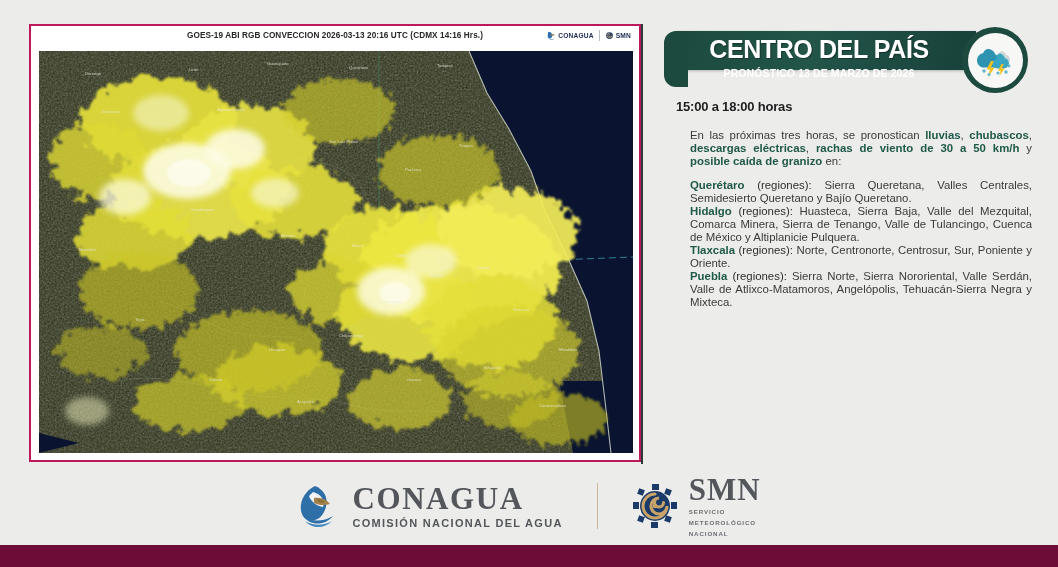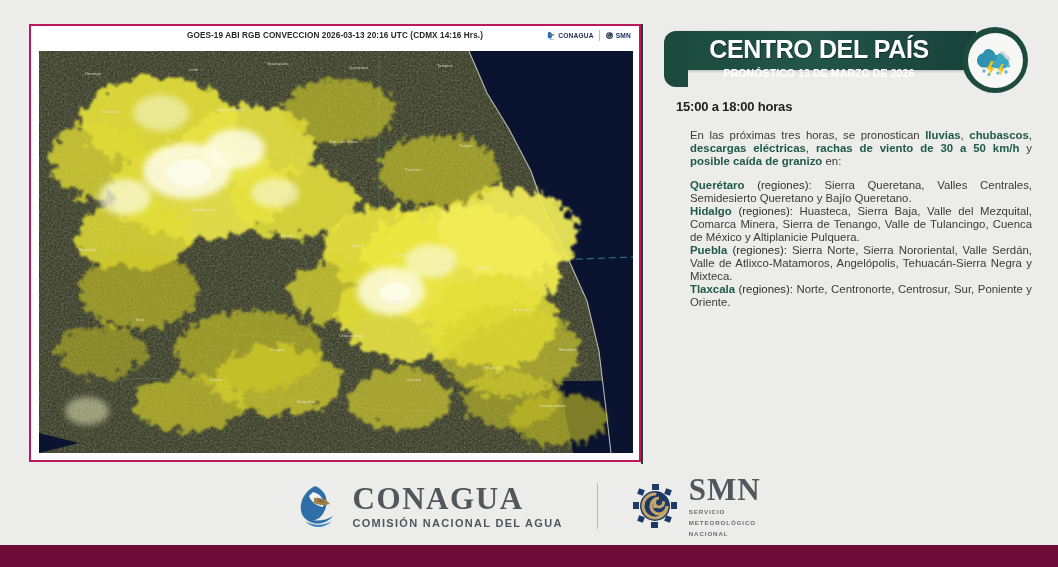--- a/index.html
+++ b/index.html
@@ -317,23 +317,23 @@
 <div id="body-text">
 
   <p><span>En las próximas tres horas, se pronostican </span><span class="bold-green">lluvias</span><span>, </span><span class="bold-green">chubascos</span><span>, </span><span class="bold-green">descargas eléctricas</span><span>, </span><span class="bold-green">rachas de viento de 30 a 50 km/h</span><span> y </span><span class="bold-green">posible  caída de granizo</span><span> en:</span></p>
 
   <div class="gap"></div>
 
   <p><span class="state">Querétaro</span> <span class="bold-dark">(regiones):</span> <span>Sierra Queretana, Valles Centrales, Semidesierto Queretano y Bajío Queretano.</span></p>
 
   <p><span class="state">Hidalgo</span> <span class="bold-dark">(regiones):</span> <span>Huasteca, Sierra Baja, Valle del Mezquital, Comarca Minera, Sierra de Tenango, Valle de Tulancingo, Cuenca de México y Altiplanicie Pulquera.</span></p>
 
+  <p><span class="state">Tlaxcala</span> <span class="bold-dark">(regiones):</span> <span>Norte, Centronorte, Centrosur, Sur, Poniente y Oriente.</span></p>
+
   <p><span class="state">Puebla</span> <span class="bold-dark">(regiones):</span> <span>Sierra Norte, Sierra Nororiental, Valle Serdán, Valle de Atlixco-Matamoros, Angelópolis, Tehuacán-Sierra  Negra y Mixteca.</span></p>
-
-  <p><span class="state">Tlaxcala</span> <span class="bold-dark">(regiones):</span> <span>Norte, Centronorte, Centrosur, Sur, Poniente y Oriente.</span></p>
 
 
   <div class="gap"></div>
 
 </div>
 
 <div id="footer-logos">
 
   <div class="f-logo">
     <svg width="44" height="48" viewBox="0 0 44 48">

